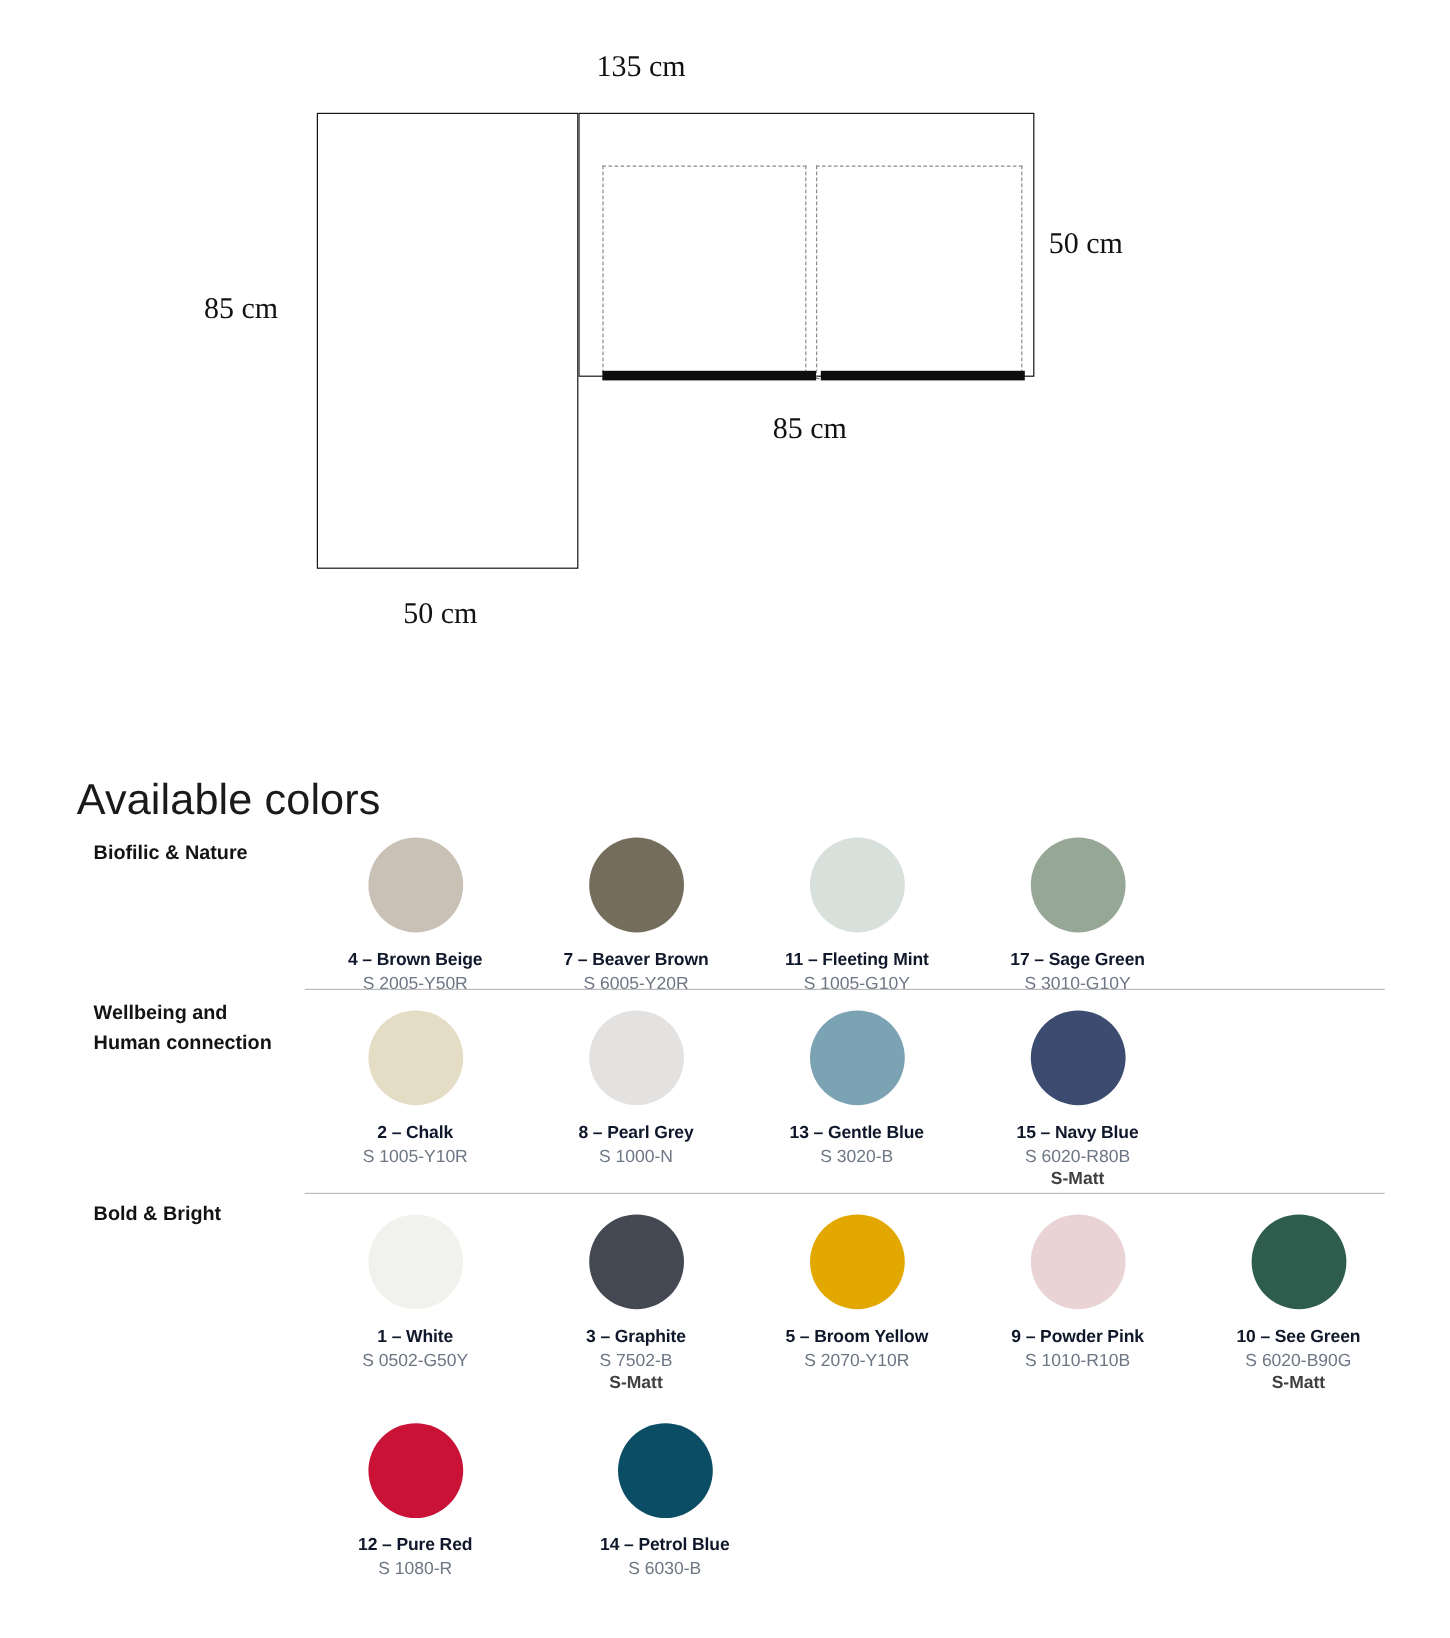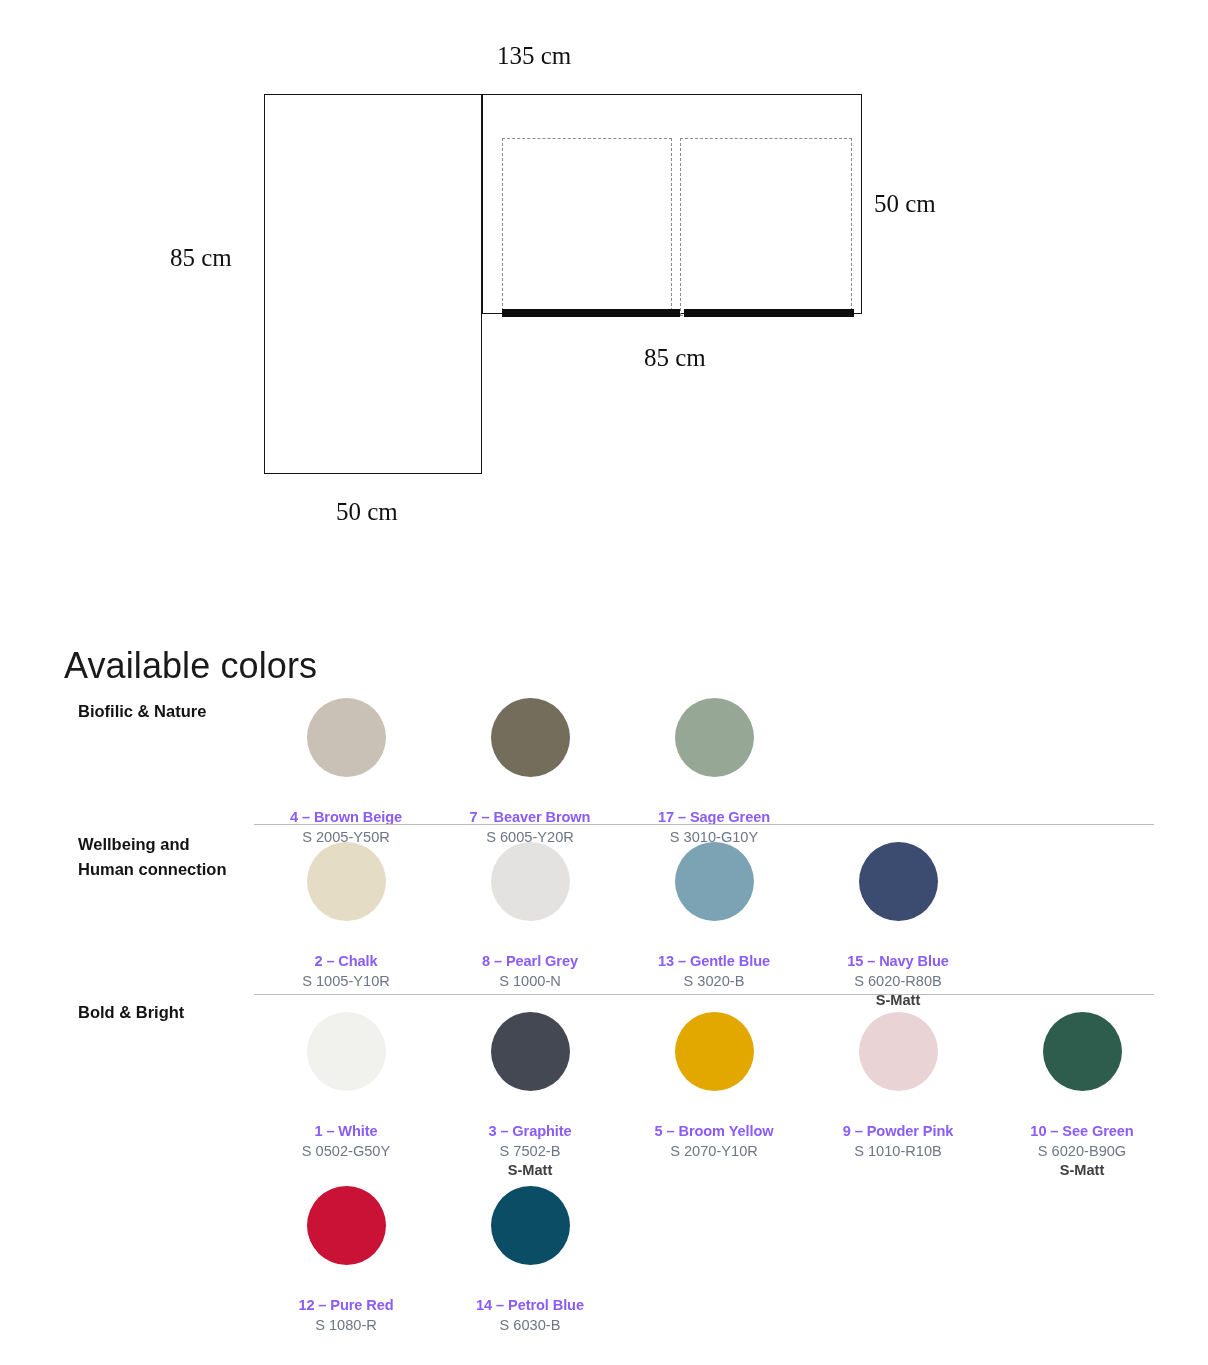--- a/index.html
+++ b/index.html
@@ -125,39 +125,39 @@
   .swatch-row {
     position: absolute;
     left: 240px;
     width: 920px;
     display: flex;
     flex-direction: row;
   }
   #group-0 .swatch-row { top: 12px; }
   #group-1 .swatch-row { top: 18px; }
   #group-2 .swatch-row.row-a { top: 18px; }
-  #group-2 .swatch-row.row-b { top: 192px; }
+  #group-2 .swatch-row.row-b { top: 192px; gap: 24px; }
 
   .swatch-cell {
     width: 184px;
     display: flex;
     flex-direction: column;
     align-items: center;
   }
   .swatch-dot {
     width: 79px;
     height: 79px;
     border-radius: 50%;
     flex: none;
   }
   .swatch-name {
-    margin-top: 32px;
+    margin-top: 15px;
     font-size: 14.6px;
     font-weight: 700;
-    color: #8b5cf6;
+    color: #0f172a;
     text-align: center;
     white-space: nowrap;
     letter-spacing: -0.1px;
   }
   .swatch-code {
     margin-top: 4px;
     font-size: 14.6px;
     font-weight: 400;
     color: #6d7685;
     text-align: center;
@@ -207,20 +207,26 @@
         <div class="swatch-code">S 2005-Y50R</div>
 
       </div>
       <div class="swatch-cell">
         <div class="swatch-dot" style="background: rgb(117, 109, 92);"></div>
         <div class="swatch-name">7 – Beaver Brown</div>
         <div class="swatch-code">S 6005-Y20R</div>
 
       </div>
       <div class="swatch-cell">
+        <div class="swatch-dot" style="background: rgb(216, 224, 219);"></div>
+        <div class="swatch-name">11 – Fleeting Mint</div>
+        <div class="swatch-code">S 1005-G10Y</div>
+
+      </div>
+      <div class="swatch-cell">
         <div class="swatch-dot" style="background: rgb(151, 167, 149);"></div>
         <div class="swatch-name">17 – Sage Green</div>
         <div class="swatch-code">S 3010-G10Y</div>
 
       </div>
     </div>
   </div>
 
   <div class="group" id="group-1">
     <div class="divider"></div>

